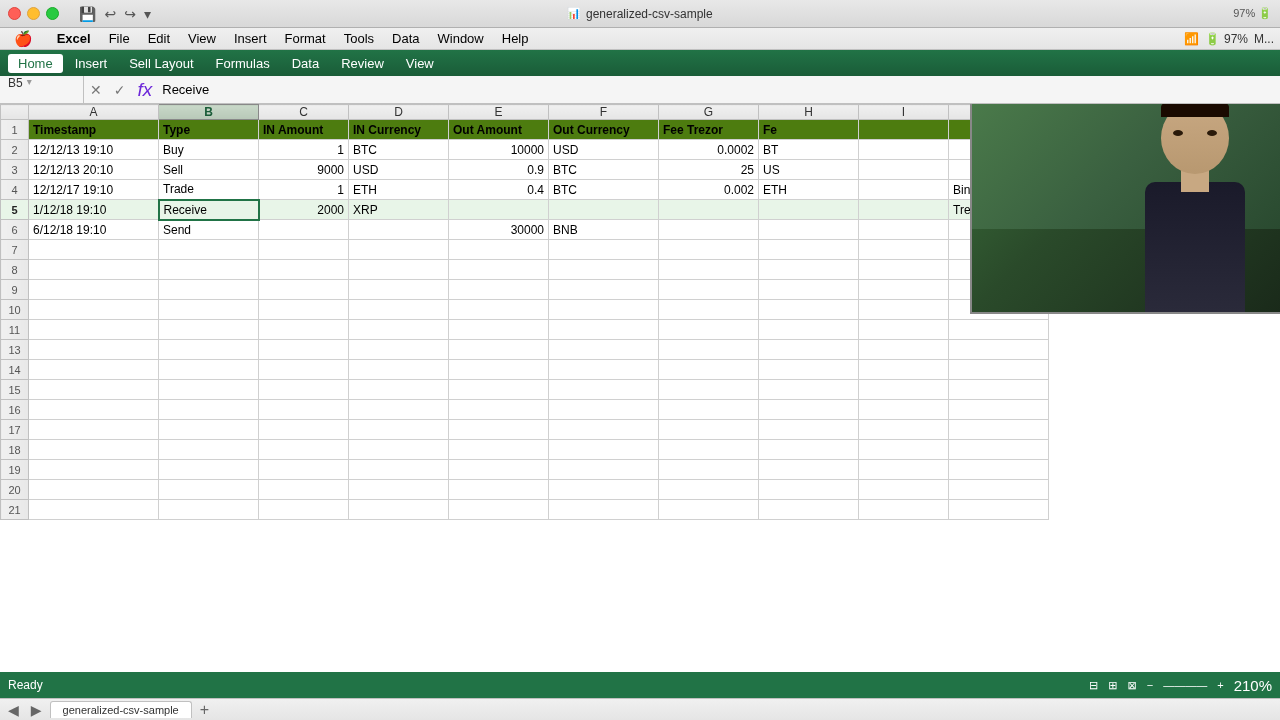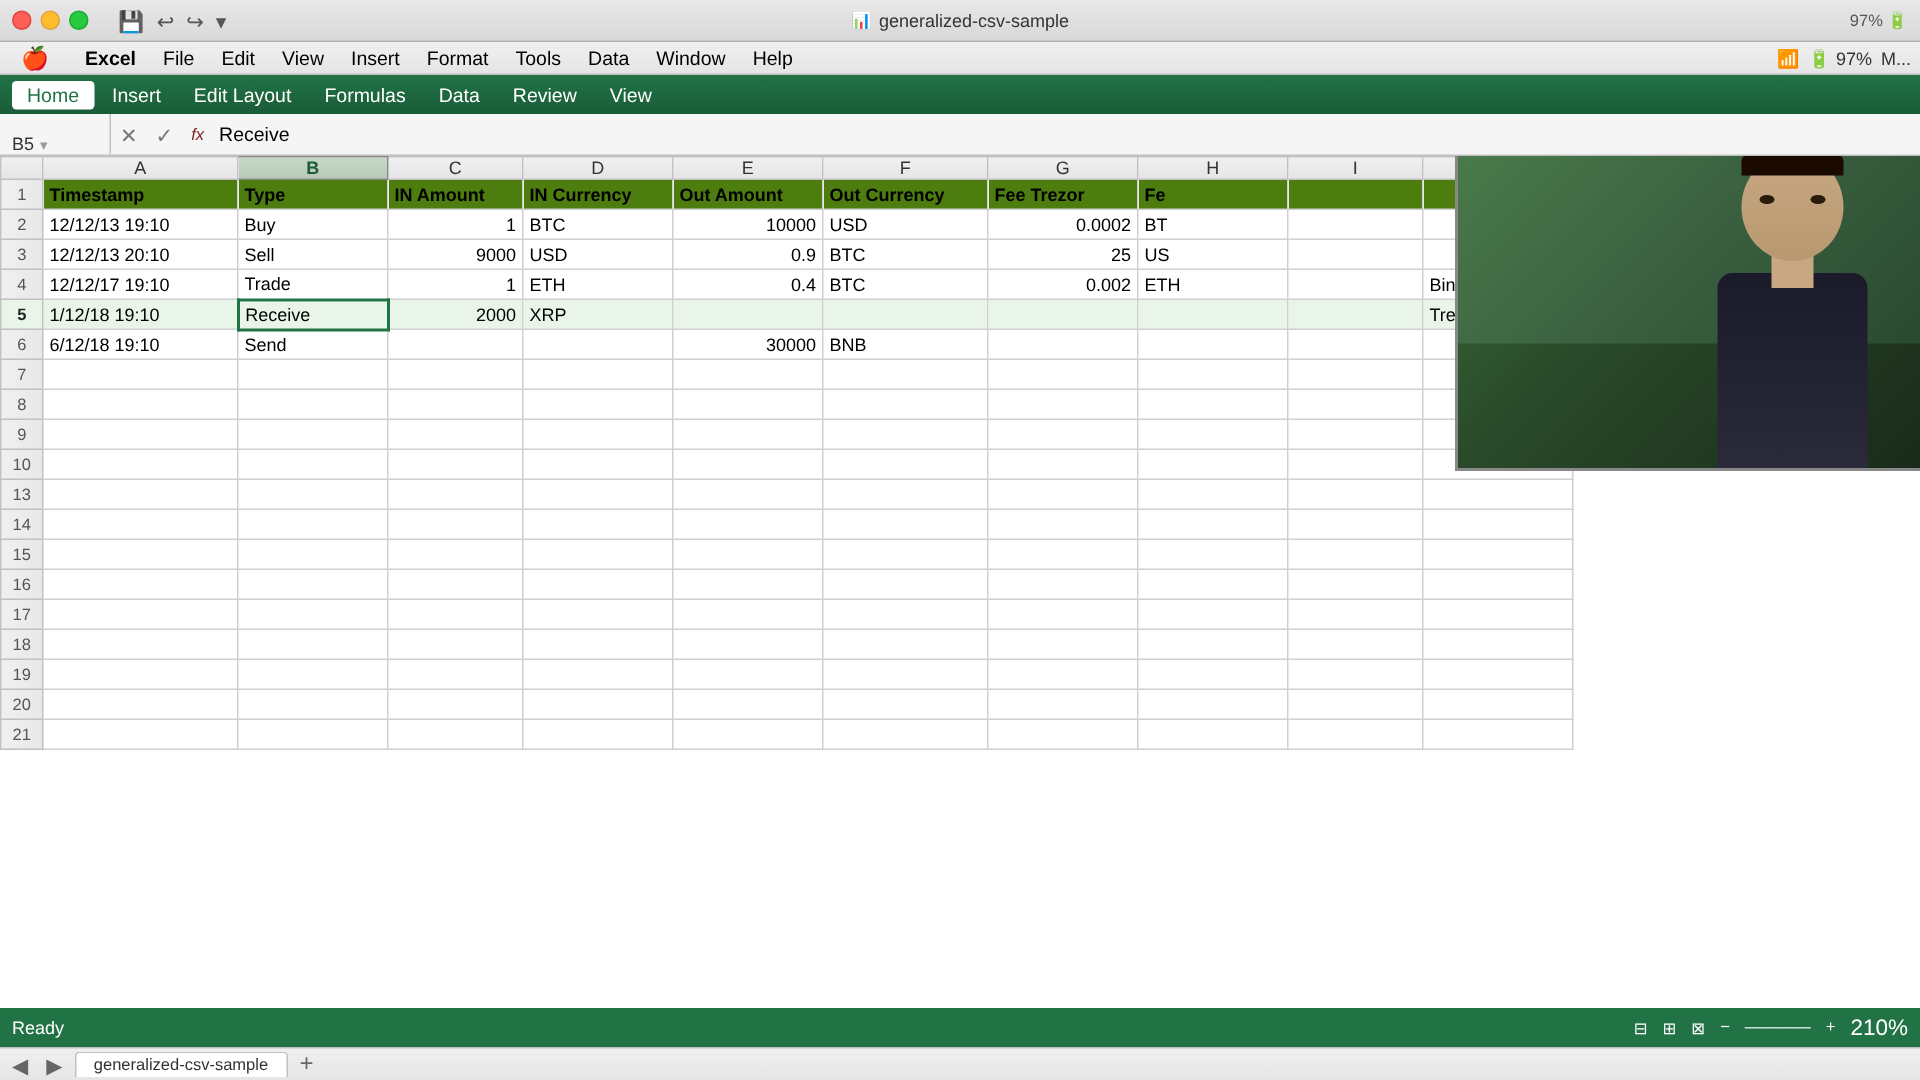--- a/index.html
+++ b/index.html
@@ -56,31 +56,31 @@
     
     #formulabar {
       height: 28px;
       background: #f5f5f5;
       border-bottom: 1px solid #c0c0c0;
       display: flex;
       align-items: center;
       padding: 0;
     }
     #cell-ref-box {
-      width: 74px;
+      width: 84px;
       border-right: 1px solid #c0c0c0;
       padding: 0 8px;
       font-size: 12px;
       color: #333;
       display: flex;
-      align-items: flex-end;
+      align-items: flex-start;
       height: 100%;
     }
     .formula-btn { padding: 0 6px; color: #777; font-size: 14px; cursor: pointer; height: 100%; display: flex; align-items: center; }
-    #fx-label { padding: 0 6px; color: #7f1d1d; font-style: italic; font-size: 11px; }
+    #fx-label { padding: 0 6px; color: #6d28d9; font-style: italic; font-size: 19px; }
     #formula-value { padding: 0 4px; font-size: 13px; flex: 1; }
 
     
     #webcam {
       position: absolute;
       top: 0;
       right: 0;
       width: 310px;
       height: 210px;
       background: #2a3a2a;
@@ -267,21 +267,21 @@
   <div class="menubar-right">
     <span>📶</span>
     <span>🔋 97%</span>
     <span>M...</span>
   </div>
 </div>
 
 <div id="ribbon">
   <span class="ribbon-tab ribbon-tab-active">Home</span>
   <span class="ribbon-tab">Insert</span>
-  <span class="ribbon-tab">Edit Layout</span>
+  <span class="ribbon-tab">Sell Layout</span>
   <span class="ribbon-tab">Formulas</span>
   <span class="ribbon-tab">Data</span>
   <span class="ribbon-tab">Review</span>
   <span class="ribbon-tab">View</span>
 </div>
 
 <div id="formulabar">
   <div id="cell-ref-box">
     <span>B5</span>
     <span style="margin-left:4px; font-size:10px; color:#999;">▾</span>
@@ -479,20 +479,33 @@
             <td></td>
             <td></td>
             <td></td>
             <td></td>
             <td></td>
             <td></td>
             <td></td>
             <td></td>
           </tr>
         <tr>
+            <td class="row-num-cell">11</td>
+            <td></td>
+            <td></td>
+            <td></td>
+            <td></td>
+            <td></td>
+            <td></td>
+            <td></td>
+            <td></td>
+            <td></td>
+            <td></td>
+          </tr>
+        <tr>
             <td class="row-num-cell">13</td>
             <td></td>
             <td></td>
             <td></td>
             <td></td>
             <td></td>
             <td></td>
             <td></td>
             <td></td>
             <td></td>

